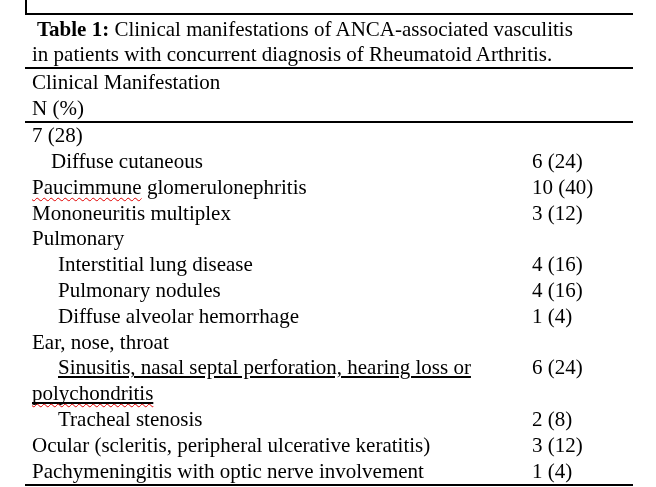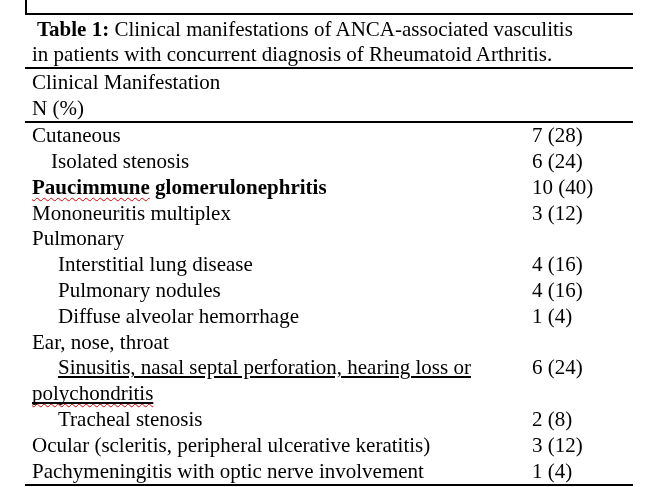--- a/index.html
+++ b/index.html
@@ -75,31 +75,30 @@
       <span>in patients with concurrent diagnosis of Rheumatoid Arthritis.</span>
     </div>
 
     <div class="hrow">
       <span class="label">Clinical Manifestation</span>
       <span class="value">N (%)</span>
     </div>
 
     <div id="tbody">
   <div class="row">
-    <span class="label" style="text-indent: 0px;">Cutaneous</span>
     <span class="value">7 (28)</span>
   </div>
 
   <div class="row">
-    <span class="label" style="text-indent: 19px;">Isolated stenosis</span>
+    <span class="label" style="text-indent: 19px;">Diffuse cutaneous</span>
     <span class="value">6 (24)</span>
   </div>
 
   <div class="row">
-    <span class="label" style="text-indent: 0px; font-weight: bold;"><span class="sq">Paucimmune</span> glomerulonephritis</span>
+    <span class="label" style="text-indent: 0px;"><span class="sq">Paucimmune</span> glomerulonephritis</span>
     <span class="value">10 (40)</span>
   </div>
 
   <div class="row">
     <span class="label" style="text-indent: 0px;">Mononeuritis multiplex</span>
     <span class="value">3 (12)</span>
   </div>
 
   <div class="row">
     <span class="label" style="text-indent: 0px;">Pulmonary</span>

